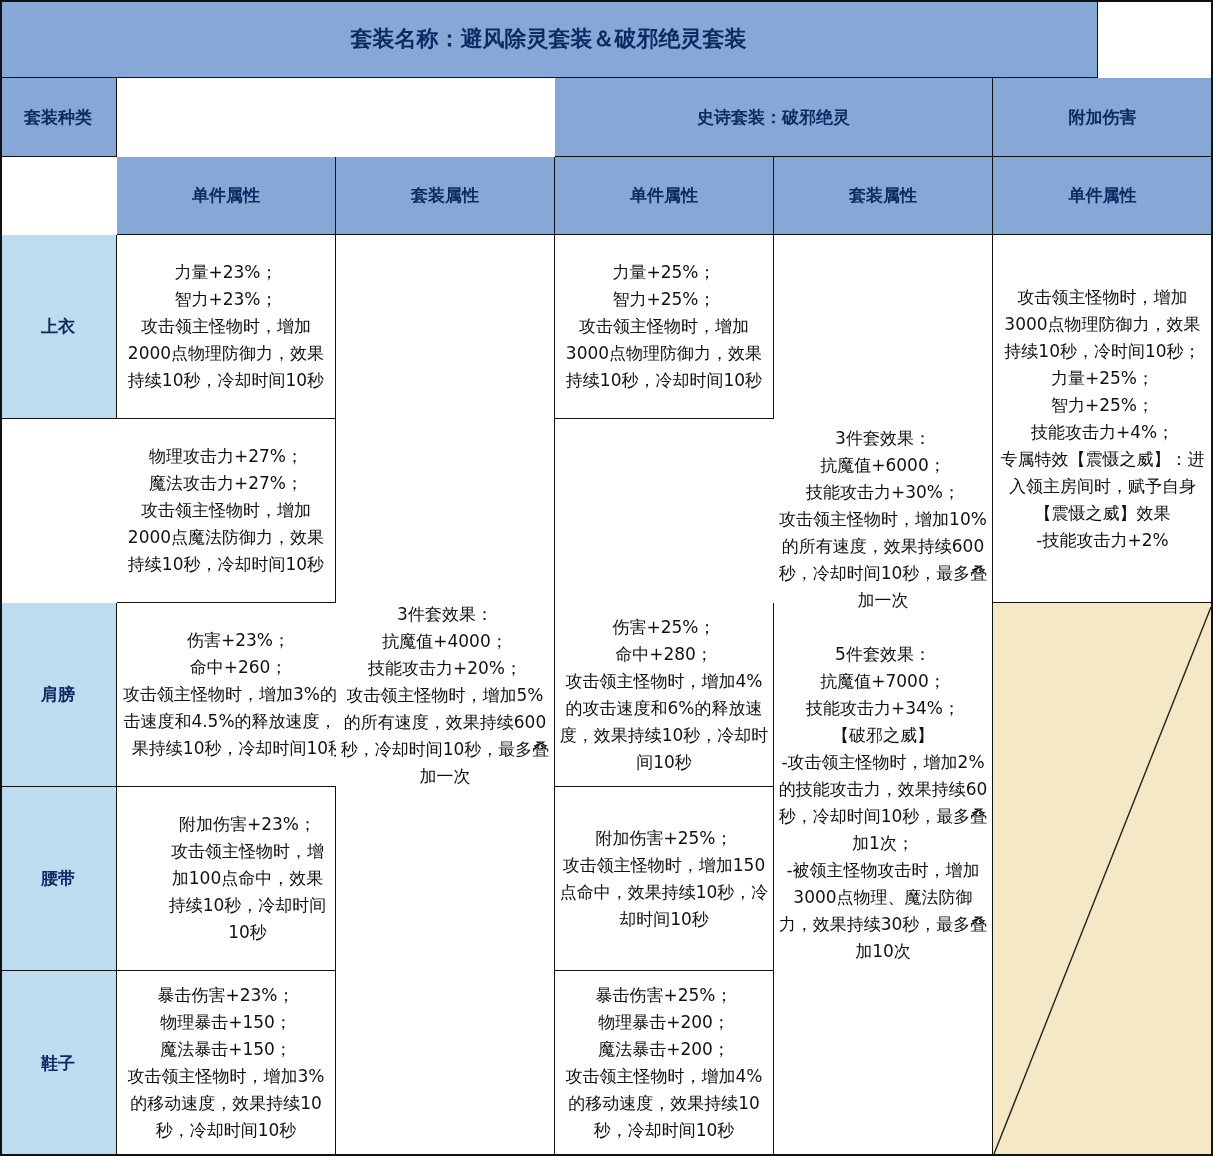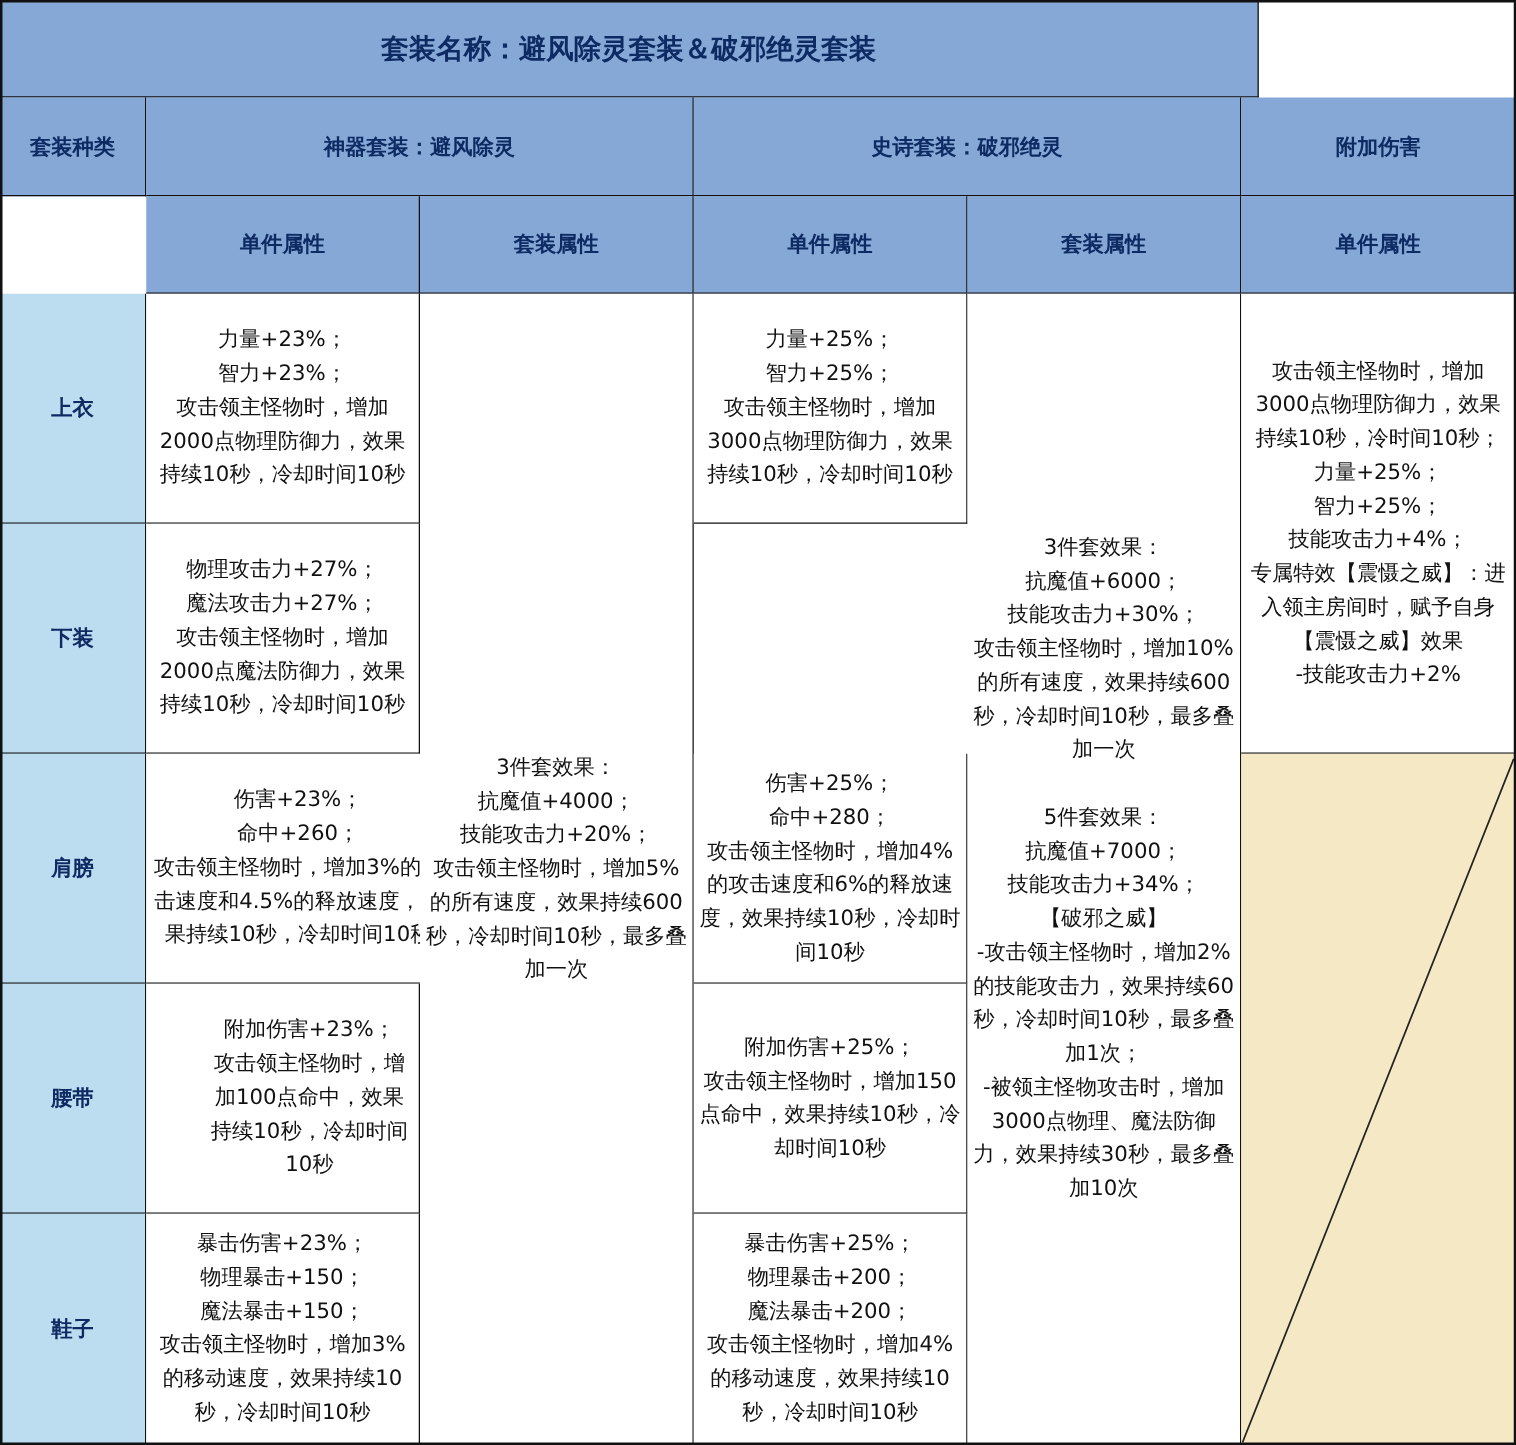--- a/index.html
+++ b/index.html
@@ -16,35 +16,33 @@
     .blank { background: #f5e8c4; padding: 0; }
     .outer { position: absolute; left: 0; top: 0; width: 1213px; height: 1156px; box-sizing: border-box;
              border: 2px solid #111; pointer-events: none; }
     svg.diag { position: absolute; left: 0; top: 0; width: 100%; height: 100%; }
   </style>
 </head>
 <body>
 
 <div class="sheet">
 
-  <div class="cell hdr title" style="left:0;top:0;width:1007px;height:78px;">套装名称：避风除灵套装＆破邪绝灵套装</div>
+  <div class="cell hdr title" style="left:0;top:0;width:1098px;height:78px;">套装名称：避风除灵套装＆破邪绝灵套装</div>
 
   <div class="cell hdr" style="left:0;top:78px;width:117px;height:79px;">套装种类</div>
-  <div class="cell hdr" style="left:117px;top:78px;width:438px;height:79px;">神器套装：避风除灵</div>
   <div class="cell hdr" style="left:555px;top:78px;width:438px;height:79px;">史诗套装：破邪绝灵</div>
   <div class="cell hdr" style="left:993px;top:78px;width:220px;height:79px;">附加伤害</div>
 
   <div class="cell hdr" style="left:117px;top:157px;width:219px;height:78px;">单件属性</div>
   <div class="cell hdr" style="left:336px;top:157px;width:219px;height:78px;">套装属性</div>
   <div class="cell hdr" style="left:555px;top:157px;width:219px;height:78px;">单件属性</div>
   <div class="cell hdr" style="left:774px;top:157px;width:219px;height:78px;">套装属性</div>
   <div class="cell hdr" style="left:993px;top:157px;width:220px;height:78px;">单件属性</div>
 
   <div class="cell rowlabel" style="left:0;top:235px;width:117px;height:184px;">上衣</div>
-  <div class="cell rowlabel" style="left:0;top:419px;width:117px;height:184px;">下装</div>
   <div class="cell rowlabel" style="left:0;top:603px;width:117px;height:184px;">肩膀</div>
   <div class="cell rowlabel" style="left:0;top:787px;width:117px;height:184px;">腰带</div>
   <div class="cell rowlabel" style="left:0;top:971px;width:117px;height:185px;">鞋子</div>
 
   <div class="cell body" style="left:117px;top:235px;width:219px;height:184px;">
     <span class="txt">力量+23%；
 智力+23%；
 攻击领主怪物时，增加2000点物理防御力，效果持续10秒，冷却时间10秒</span>
     </div>
   <div class="cell body" style="left:117px;top:419px;width:219px;height:184px;">

